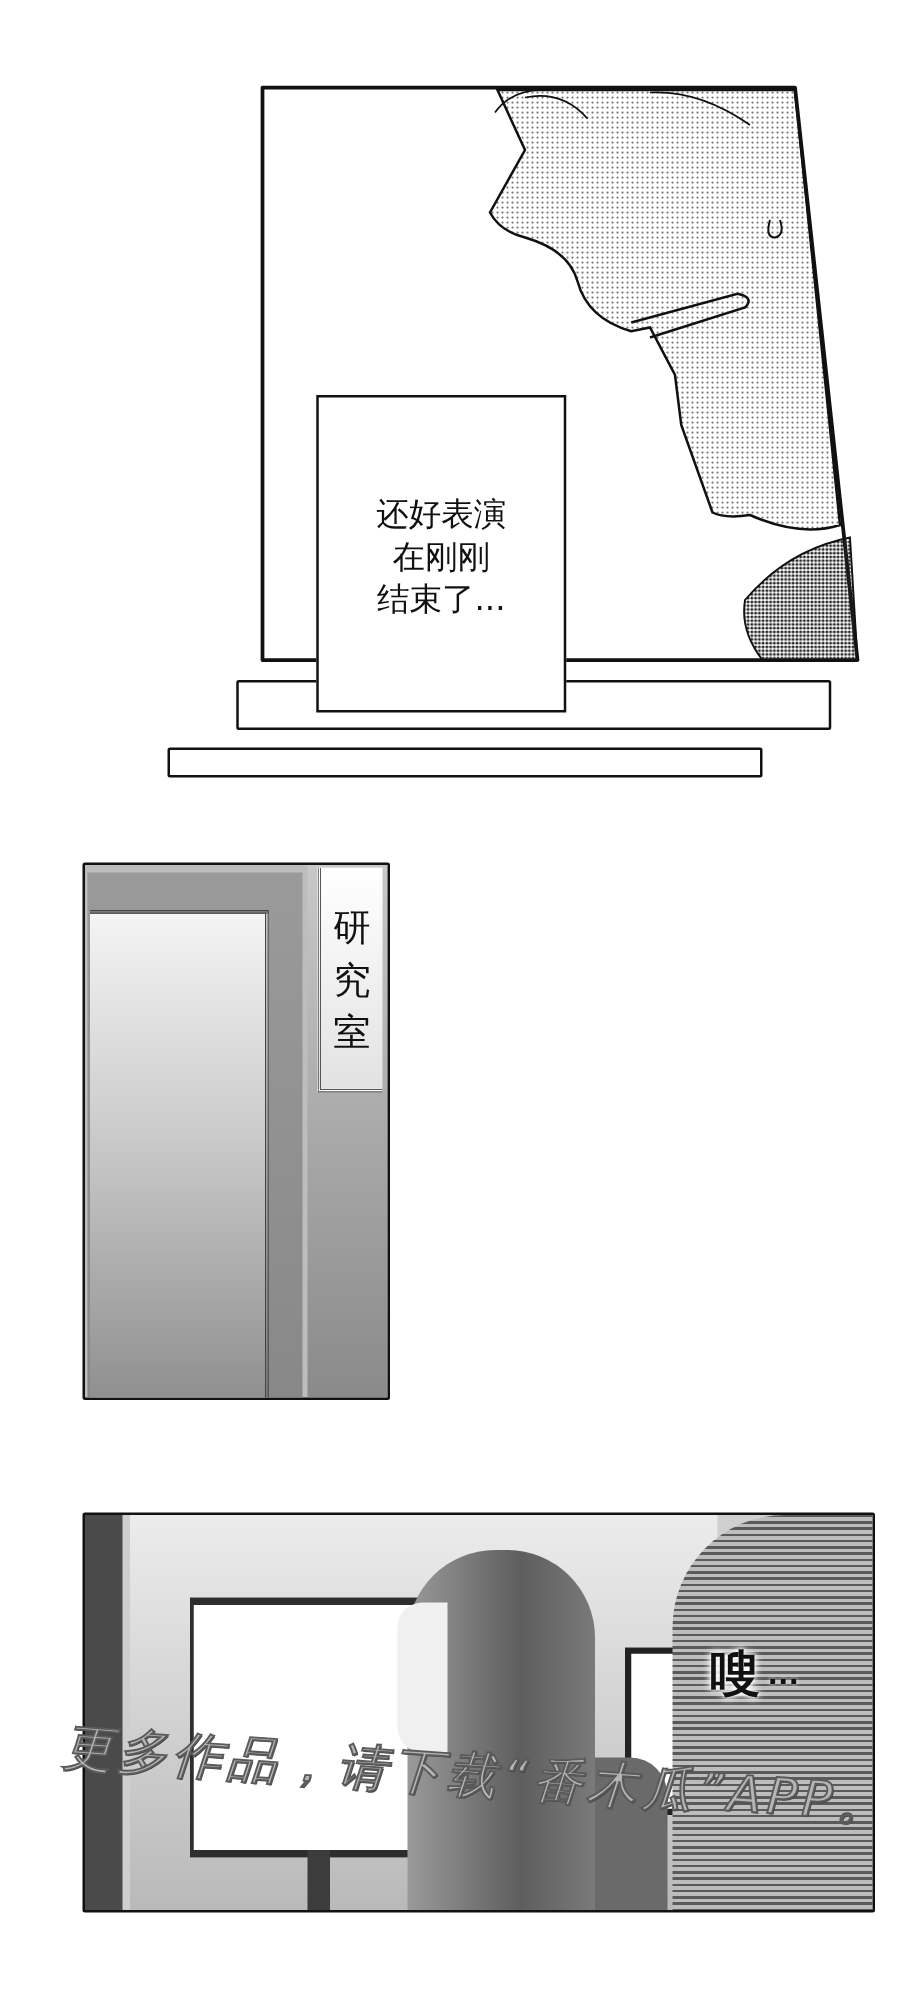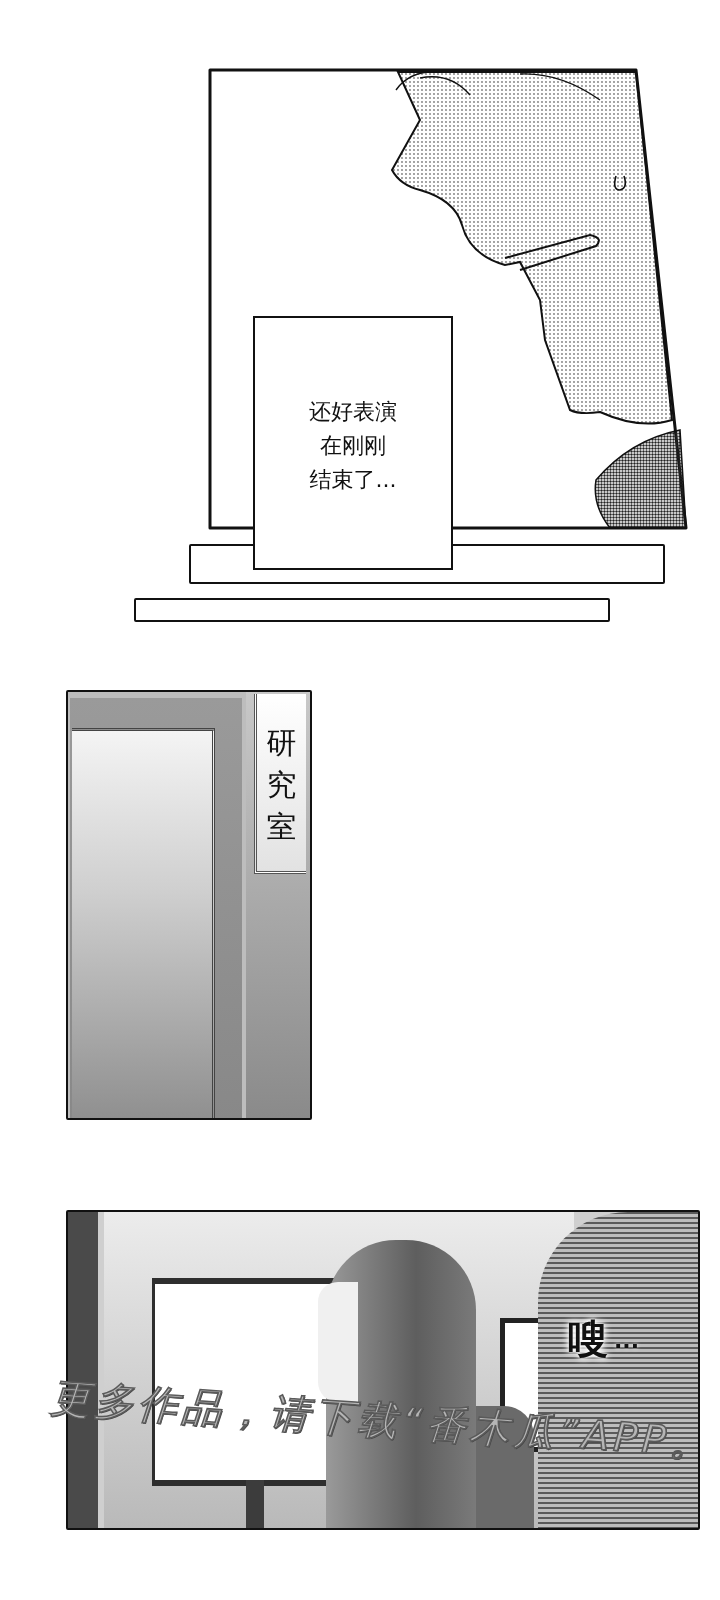--- a/index.html
+++ b/index.html
@@ -8,21 +8,21 @@
     .abs { position:absolute; }
     .dots { background-image: radial-gradient(#6d6d6d 0.9px, transparent 1.1px); background-size:4px 4px; }
     .dots-dense { background-image: radial-gradient(#3a3a3a 1.1px, transparent 1.3px); background-size:4px 4px; }
 
     
     #p1-stack1 { left:134px; top:598px; width:472px; height:20px; border:2px solid #111; border-radius:2px; background:#fff; }
     #p1-stack2 { left:189px; top:544px; width:472px; height:36px; border:2px solid #111; border-radius:2px; background:#fff; }
     #p1-frame { left:0; top:0; width:720px; height:560px; }
     #caption-box { left:253px; top:316px; width:196px; height:250px; border:2px solid #111; background:#fff;
                    display:flex; align-items:center; justify-content:center; }
-    #caption-text { font-size:22px; line-height:34px; color:#111; text-align:center; white-space:pre-line; margin-top:6px; }
+    #caption-text { font-size:26px; line-height:34px; color:#111; text-align:center; white-space:pre-line; margin-top:6px; }
 
     
     #p2 { left:66px; top:690px; width:242px; height:426px; border:2px solid #111; border-radius:2px;
           background:#bdbdbd; overflow:hidden; }
     #p2 .frame-outer { left:2px; top:6px; width:172px; height:422px;
                        background: linear-gradient(#9a9a9a,#888); }
     #p2 .door { left:4px; top:36px; width:140px; height:400px; border-right:3px double #444; border-top:3px double #444;
                 background: linear-gradient(#f4f4f4 0%, #cfcfcf 40%, #8c8c8c 100%); }
     #p2 .right-wall { left:178px; top:0; width:64px; height:426px; background:linear-gradient(#c8c8c8,#8a8a8a); }
     #sign-plate { left:186px; top:2px; width:52px; height:180px; border-left:3px double #555; border-bottom:3px double #555;

